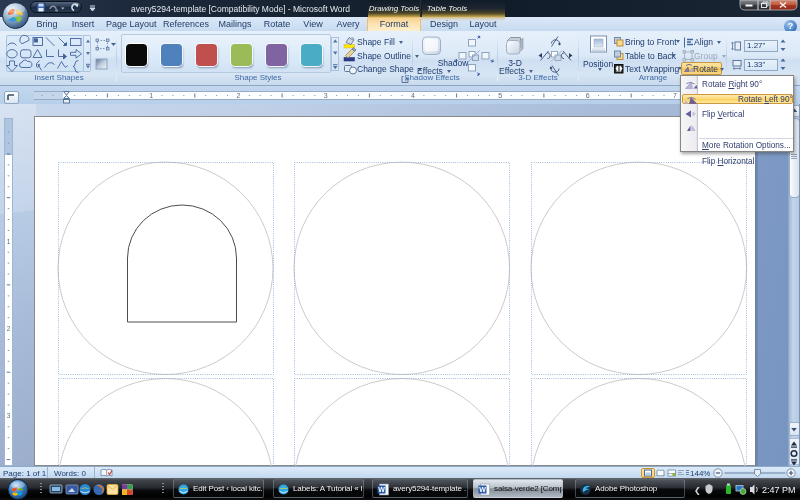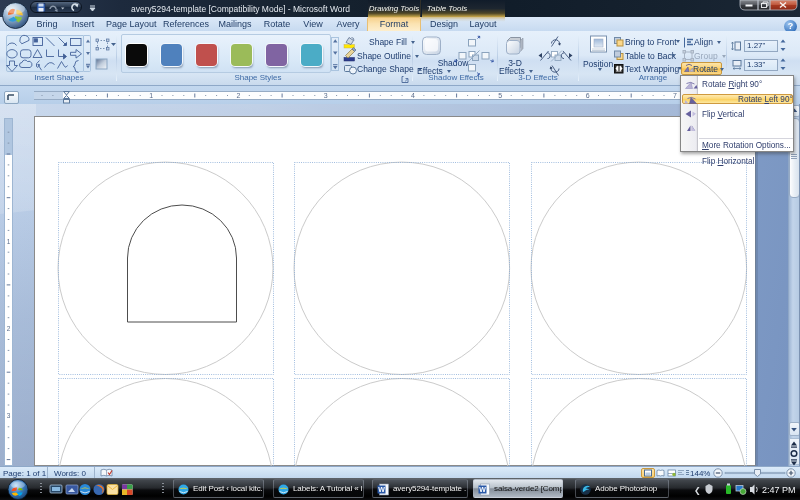--- a/index.html
+++ b/index.html
@@ -167,38 +167,38 @@
 </div>
 
 <div class="abs" id="ribbon">
   <div class="gsep" style="left:116px;"></div>
   <div class="gsep" style="left:412px;"></div>
   <div class="gsep" style="left:497px;"></div>
   <div class="gsep" style="left:578px;"></div>
   <div class="gsep" style="left:726px;"></div>
   <div class="grouplabel" style="left:59px;">Insert Shapes</div>
   <div class="grouplabel" style="left:258px;">Shape Styles</div>
-  <div class="grouplabel" style="left:456px;">Shadow Effects</div>
+  <div class="grouplabel" style="left:432px;">Shadow Effects</div>
   <div class="grouplabel" style="left:538px;">3-D Effects</div>
   <div class="grouplabel" style="left:653px;">Arrange</div>
 
   <div class="abs" style="left:6px;top:4px;width:78px;height:37px;background:linear-gradient(to bottom,#dcebf9,#cfe2f4);border:1px solid #aac4df;border-radius:2px 0 0 2px;"></div>
   <div class="abs" style="left:84px;top:4px;width:7px;height:37px;background:linear-gradient(to bottom,#e4eefa,#d3e4f4);border:1px solid #aac4df;border-left:none;border-radius:0 2px 2px 0;"></div>
 
   <div class="abs" style="left:121px;top:3px;width:210px;height:39px;background:linear-gradient(to bottom,#e9f2fc,#d8e8f7 70%,#d0e2f4);border:1px solid #b5cbe2;border-radius:2px;"></div>
   <div class="abs" style="left:331px;top:6px;width:8px;height:34px;background:linear-gradient(to bottom,#e4eefa,#d3e4f4);border:1px solid #aac4df;"></div>
 
   <div class="abs" style="left:125.5px;top:13px;width:21.5px;height:21.5px;border-radius:4px;background:#0a0a0a;box-shadow:0 0 0 1px #ffffff, 1px 2px 2px rgba(70,90,120,.55);"></div>
   <div class="abs" style="left:160.5px;top:13px;width:21.5px;height:21.5px;border-radius:4px;background:#4f81bd;box-shadow:0 0 0 1px #f4f8fc, 1px 2px 2px rgba(70,90,120,.55);"></div>
   <div class="abs" style="left:195.5px;top:13px;width:21.5px;height:21.5px;border-radius:4px;background:#c0504d;box-shadow:0 0 0 1px #f4f8fc, 1px 2px 2px rgba(70,90,120,.55);"></div>
   <div class="abs" style="left:230.5px;top:13px;width:21.5px;height:21.5px;border-radius:4px;background:#9bbb59;box-shadow:0 0 0 1px #f4f8fc, 1px 2px 2px rgba(70,90,120,.55);"></div>
   <div class="abs" style="left:265.5px;top:13px;width:21.5px;height:21.5px;border-radius:4px;background:#8064a2;box-shadow:0 0 0 1px #f4f8fc, 1px 2px 2px rgba(70,90,120,.55);"></div>
   <div class="abs" style="left:300.5px;top:13px;width:21.5px;height:21.5px;border-radius:4px;background:#4bacc6;box-shadow:0 0 0 1px #f4f8fc, 1px 2px 2px rgba(70,90,120,.55);"></div>
 
-  <div class="abs ribtext" style="left:357px;top:6px;margin-left:12px;">Shape Fill <span class="dropar"></span></div>
+  <div class="abs ribtext" style="left:357px;top:6px;">Shape Fill <span class="dropar"></span></div>
   <div class="abs ribtext" style="left:357px;top:19.5px;">Shape Outline <span class="dropar"></span></div>
   <div class="abs ribtext" style="left:357px;top:33px;">Change Shape <span class="dropar"></span></div>
   <div class="abs ribtext" style="left:417px;top:27px;width:32px;text-align:center;margin-left:20px;">Shadow</div>
   <div class="abs ribtext" style="left:417px;top:34.5px;width:32px;text-align:center;">Effects <span class="dropar"></span></div>
   <div class="abs ribtext" style="left:499px;top:27px;width:32px;text-align:center;">3-D</div>
   <div class="abs ribtext" style="left:499px;top:34.5px;width:32px;text-align:center;">Effects <span class="dropar"></span></div>
   <div class="abs ribtext" style="left:582px;top:27.5px;width:32px;text-align:center;">Position</div>
   <div class="abs arrbox" style="left:596px;top:37px;"><span class="dropar"></span></div>
   <div class="abs ribtext" style="left:625px;top:6px;">Bring to Front</div>
   <div class="abs arrbox" style="left:674px;top:9px;"><span class="dropar"></span></div>
@@ -555,21 +555,21 @@
     <span style="position:absolute;left:20px;top:4px;">avery5294-template ...</span>
   </div>
   <div class="taskbtn" style="left:473px;width:90px;background:linear-gradient(to bottom,rgba(235,240,246,.95) 0%,rgba(200,210,220,.9) 45%,rgba(150,160,172,.88) 52%,rgba(190,200,212,.92) 100%);color:#111;">
     <svg style="position:absolute;left:4px;top:3px;" width="12" height="13" viewBox="0 0 12 13">
         <rect x="2.5" y="1" width="9" height="11" fill="#f8fafc" stroke="#8898b0" stroke-width=".6"></rect>
         <rect x="0.5" y="2.5" width="8" height="8" fill="#2858a8"></rect>
         <text x="4.5" y="9" font-size="7" fill="#fff" text-anchor="middle" font-weight="bold">W</text>
       </svg>
     <span style="position:absolute;left:20px;top:4px;">salsa-verde2 [Comp...</span>
   </div>
-  <div class="taskbtn" style="left:575px;width:94px;padding-left:8px;">
+  <div class="taskbtn" style="left:575px;width:110px;padding-left:8px;">
     <svg style="position:absolute;left:4px;top:4px;" width="11" height="11" viewBox="0 0 11 11">
         <circle cx="5.5" cy="5.5" r="5.2" fill="#183048"></circle>
         <path d="M 3 8 q -1 -3.5 2 -5.5 q 3 -1.5 5 .5 q -3 -.5 -4.5 1.5 q 3 -.5 3.5 1.5 q -2 -.8 -3.5 .5 q -1.5 1 -2.5 1.5" fill="#38b8e8"></path>
       </svg>
     <span style="position:absolute;left:19px;top:4px;">Adobe Photoshop</span>
   </div>
   <div class="abs" style="left:694px;top:8px;color:#d8dce0;font-size:8px;">❮</div>
   <svg class="abs" style="left:705px;top:4px;" width="55" height="15" viewBox="0 0 55 15">
     <path d="M 4 2 l 3.5 2 v 3.5 q 0 3 -3.5 4.5 q -3.5 -1.5 -3.5 -4.5 V 4 z" fill="#c8ccd2"></path>
     <rect x="21" y="3" width="5" height="9" rx="1" fill="#28b828"></rect>

